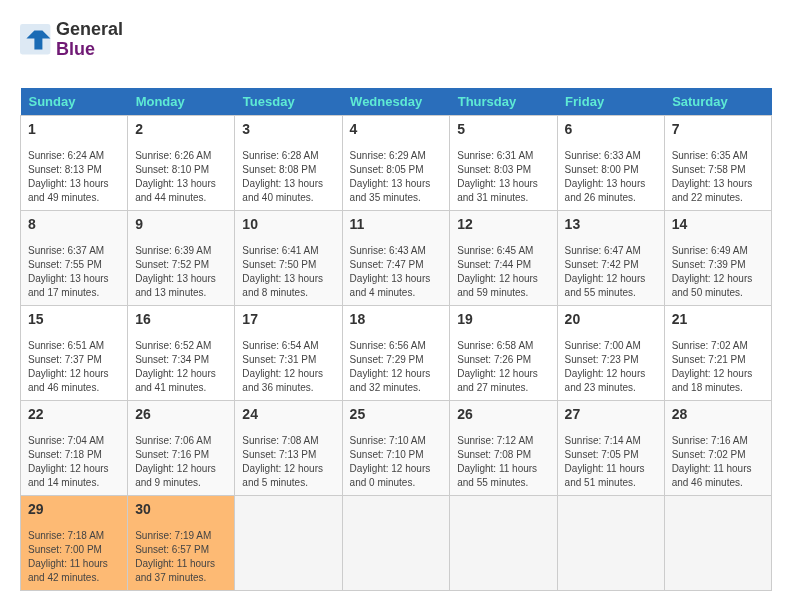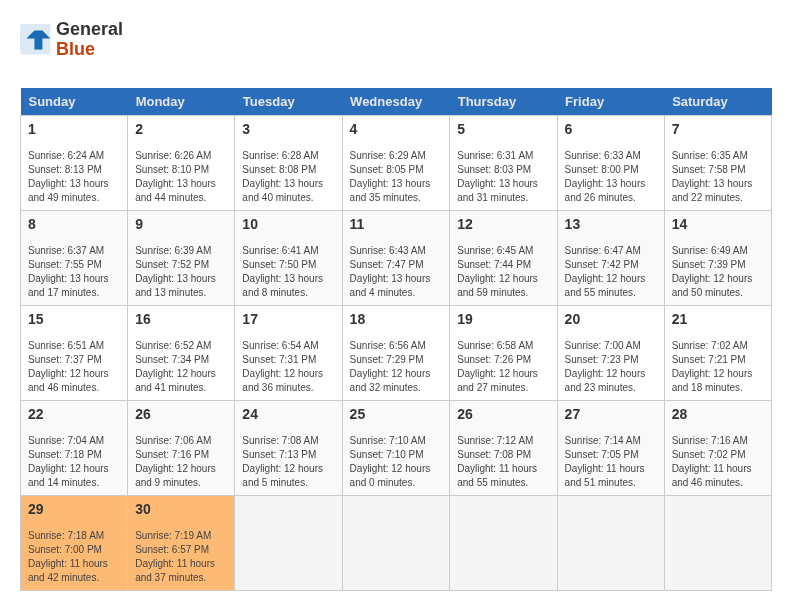--- a/index.html
+++ b/index.html
@@ -20,21 +20,21 @@
       display: flex;
       align-items: center;
       gap: 4px;
     }
     .logo-text {
       font-size: 18px;
       font-weight: bold;
       color: #333;
       line-height: 1.1;
     }
-    .logo-text .blue { color: #c2410c; }
+    .logo-text .blue { color: #701a75; }
     .logo-icon {
       width: 32px;
       height: 32px;
     }
     .title-section {
       text-align: right;
     }
     .month-title {
       font-size: 36px;
       font-weight: bold;
@@ -44,21 +44,21 @@
       font-size: 18px;
       color: #555;
     }
     table {
       width: 100%;
       border-collapse: collapse;
       font-size: 11px;
     }
     th {
       background-color: #2a6ebb;
-      color: #e5e5e5;
+      color: #5eead4;
       text-align: left;
       padding: 6px 8px;
       font-size: 13px;
       font-weight: bold;
     }
     td {
       border: 1px solid #ccc;
       padding: 5px 7px;
       vertical-align: top;
       width: 108px;

